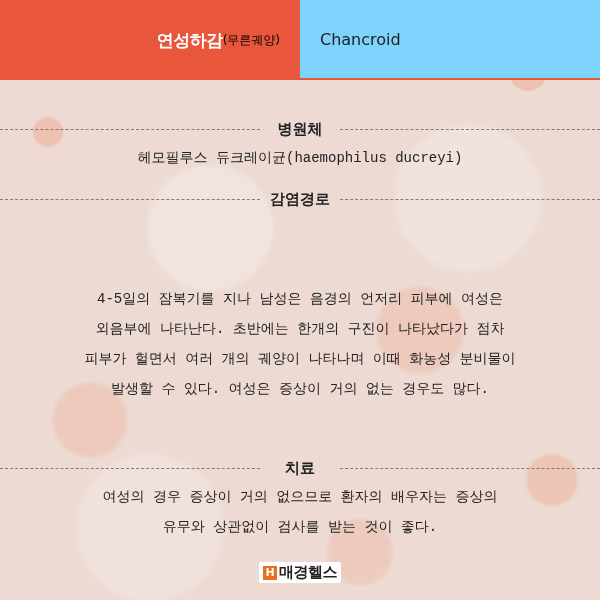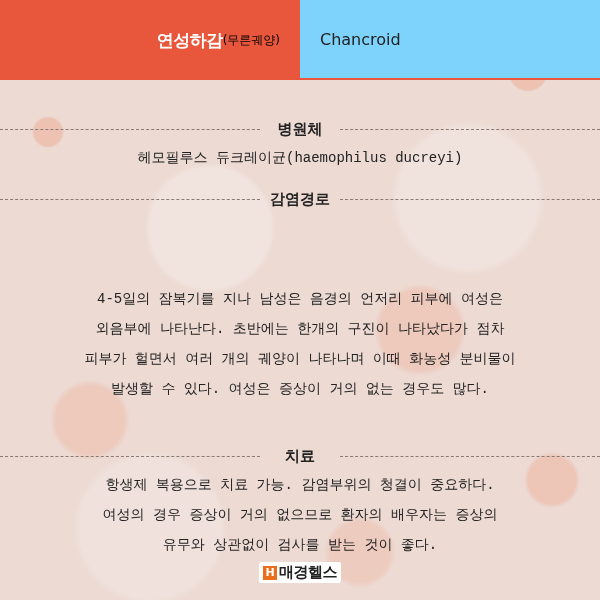--- a/index.html
+++ b/index.html
@@ -92,28 +92,27 @@
 
 <div class="section" style="top:282px;">
   <div class="sec-body">
     <div>4-5일의 잠복기를 지나 남성은 음경의 언저리 피부에 여성은</div>
     <div>외음부에 나타난다. 초반에는 한개의 구진이 나타났다가 점차</div>
     <div>피부가 헐면서 여러 개의 궤양이 나타나며 이때 화농성 분비물이</div>
     <div>발생할 수 있다. 여성은 증상이 거의 없는 경우도 많다.</div>
   </div>
 </div>
 
-<div class="section" style="top:444px;">
+<div class="section" style="top:456px;">
   <div class="sec-head">
     <span class="line left"></span>
     <span class="line right"></span>
     <span class="sec-title">치료</span>
   </div>
   <div class="sec-body">
-    <div>항생제 복용으로 치료 가능. 감염부위의 청결이 중요하다.</div>
     <div>여성의 경우 증상이 거의 없으므로 환자의 배우자는 증상의</div>
     <div>유무와 상관없이 검사를 받는 것이 좋다.</div>
   </div>
 </div>
 
 <div class="logo">
   <span class="logo-box">
     <span class="logo-h">H</span>
     <span class="logo-text">매경헬스</span>
   </span>

